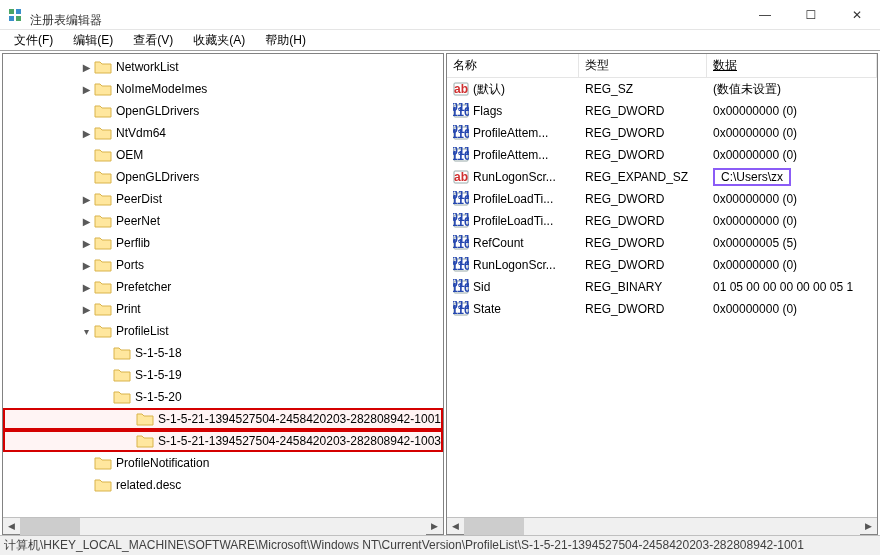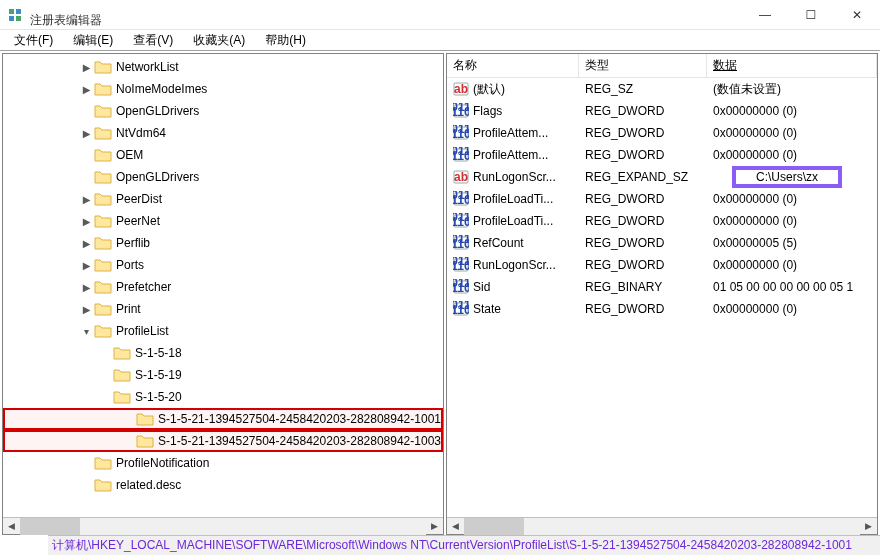--- a/index.html
+++ b/index.html
@@ -31,22 +31,22 @@
 .vals-header div { padding: 0 6px; color: #000; border-right: 1px solid #e5e5e5; height: 100%; display: flex; align-items: center; }
 .col-name { width: 132px; }
 .col-type { width: 128px; }
 .col-data { flex: 1; text-decoration: underline; }
 .vals-body { flex: 1; overflow: auto; }
 .val-row { display: flex; height: 22px; align-items: center; white-space: nowrap; }
 .val-icon { width: 20px; display: inline-flex; align-items: center; justify-content: center; margin: 0 2px 0 4px; }
 .val-name { width: 106px; overflow: hidden; text-overflow: ellipsis; }
 .val-type { width: 128px; padding-left: 6px; }
 .val-data { flex: 1; padding-left: 6px; overflow: hidden; text-overflow: ellipsis; }
-.data-highlight { border: 4px solid #8b5cf6; padding: 0 20px; display: inline-block; margin-left: 19px; }
-.statusbar { height: 20px; display: flex; align-items: center; padding: 0 4px; color: #6d28d9; background: #f0f0f0; border-top: 1px solid #c0c0c0; white-space: nowrap; overflow: hidden; margin-left: 48px; }
+.data-highlight { border: 2px solid #8b5cf6; padding: 0 6px; display: inline-block; }
+.statusbar { height: 20px; display: flex; align-items: center; padding: 0 4px; color: #404040; background: #f0f0f0; border-top: 1px solid #c0c0c0; white-space: nowrap; overflow: hidden; }
 </style>
 </head>
 <body>
 
 <div class="titlebar">
   <div class="icon">
     <svg width="16" height="16" viewBox="0 0 16 16">
         <rect x="2" y="2" width="5" height="5" fill="#4aa564"></rect>
         <rect x="9" y="2" width="5" height="5" fill="#3a8ecb"></rect>
         <rect x="2" y="9" width="5" height="5" fill="#3a8ecb"></rect>

